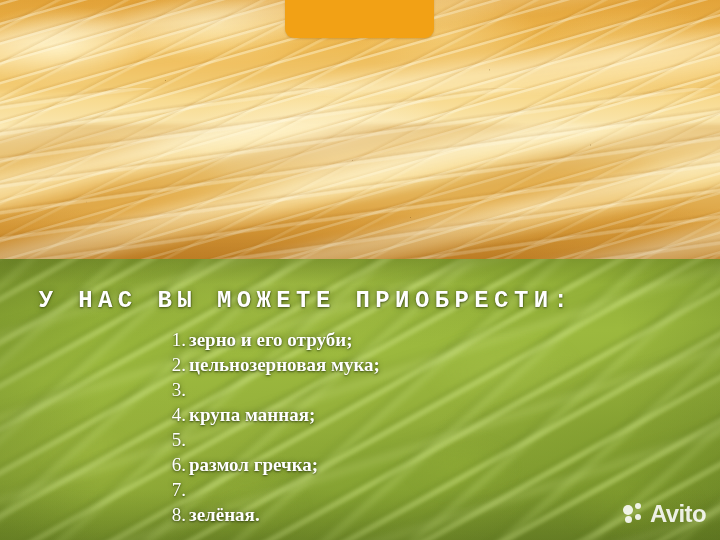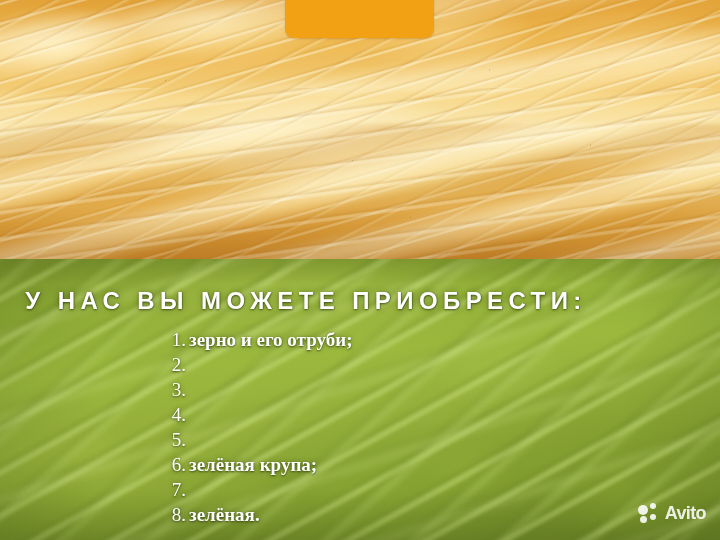--- a/index.html
+++ b/index.html
@@ -231,21 +231,21 @@
   .content {
     position: absolute;
     inset: 0;
   }
   .headline {
     position: absolute;
     left: 0;
     top: 287px;
     width: 612px;
     text-align: center;
-    font-family: Liberation Sans, sans-serif;
+    font-family: Liberation Mono, monospace;
     font-weight: 700;
     font-size: 24px;
     line-height: 28px;
     letter-spacing: 5.4px;
     color: #ffffff;
     text-shadow:
       0 1px 2px rgba(40,56,8,.65),
       0 0 6px rgba(40,56,8,.45),
       1px 0 0 rgba(40,56,8,.25);
     white-space: nowrap;
@@ -309,21 +309,21 @@
     border-radius: 50%;
     background: #ffffff;
   }
   .avito-dots i.d1 { width: 10px; height: 10px; left: 0px;  top: 2px; }
   .avito-dots i.d2 { width: 6px;  height: 6px;  left: 12px; top: 0px; }
   .avito-dots i.d3 { width: 7px;  height: 7px;  left: 2px;  top: 13px; }
   .avito-dots i.d4 { width: 6px;  height: 6px;  left: 12px; top: 11px; }
   .avito-word {
     font-family: "Liberation Sans", "DejaVu Sans", sans-serif;
     font-weight: 700;
-    font-size: 18px;
+    font-size: 24px;
     line-height: 25px;
     letter-spacing: -0.6px;
     color: #ffffff;
   }
 </style>
 </head>
 <body>
 
 <div id="poster">
 
@@ -351,33 +351,35 @@
 
     <div class="headline">У НАС ВЫ МОЖЕТЕ ПРИОБРЕСТИ:</div>
 
     <ul class="item-list">
       <li class="item-row">
         <span class="item-num">1.</span>
         <span class="item-text">зерно и его отруби;</span>
       </li>
       <li class="item-row">
         <span class="item-num">2.</span>
+        <span class="item-text">цельнозерновая мука;</span>
       </li>
       <li class="item-row">
         <span class="item-num">3.</span>
       </li>
       <li class="item-row">
         <span class="item-num">4.</span>
+        <span class="item-text">крупа манная;</span>
       </li>
       <li class="item-row">
         <span class="item-num">5.</span>
       </li>
       <li class="item-row">
         <span class="item-num">6.</span>
-        <span class="item-text">зелёная крупа;</span>
+        <span class="item-text">размол гречка;</span>
       </li>
       <li class="item-row">
         <span class="item-num">7.</span>
       </li>
       <li class="item-row">
         <span class="item-num">8.</span>
         <span class="item-text">зелёная.</span>
       </li>
     </ul>
 

